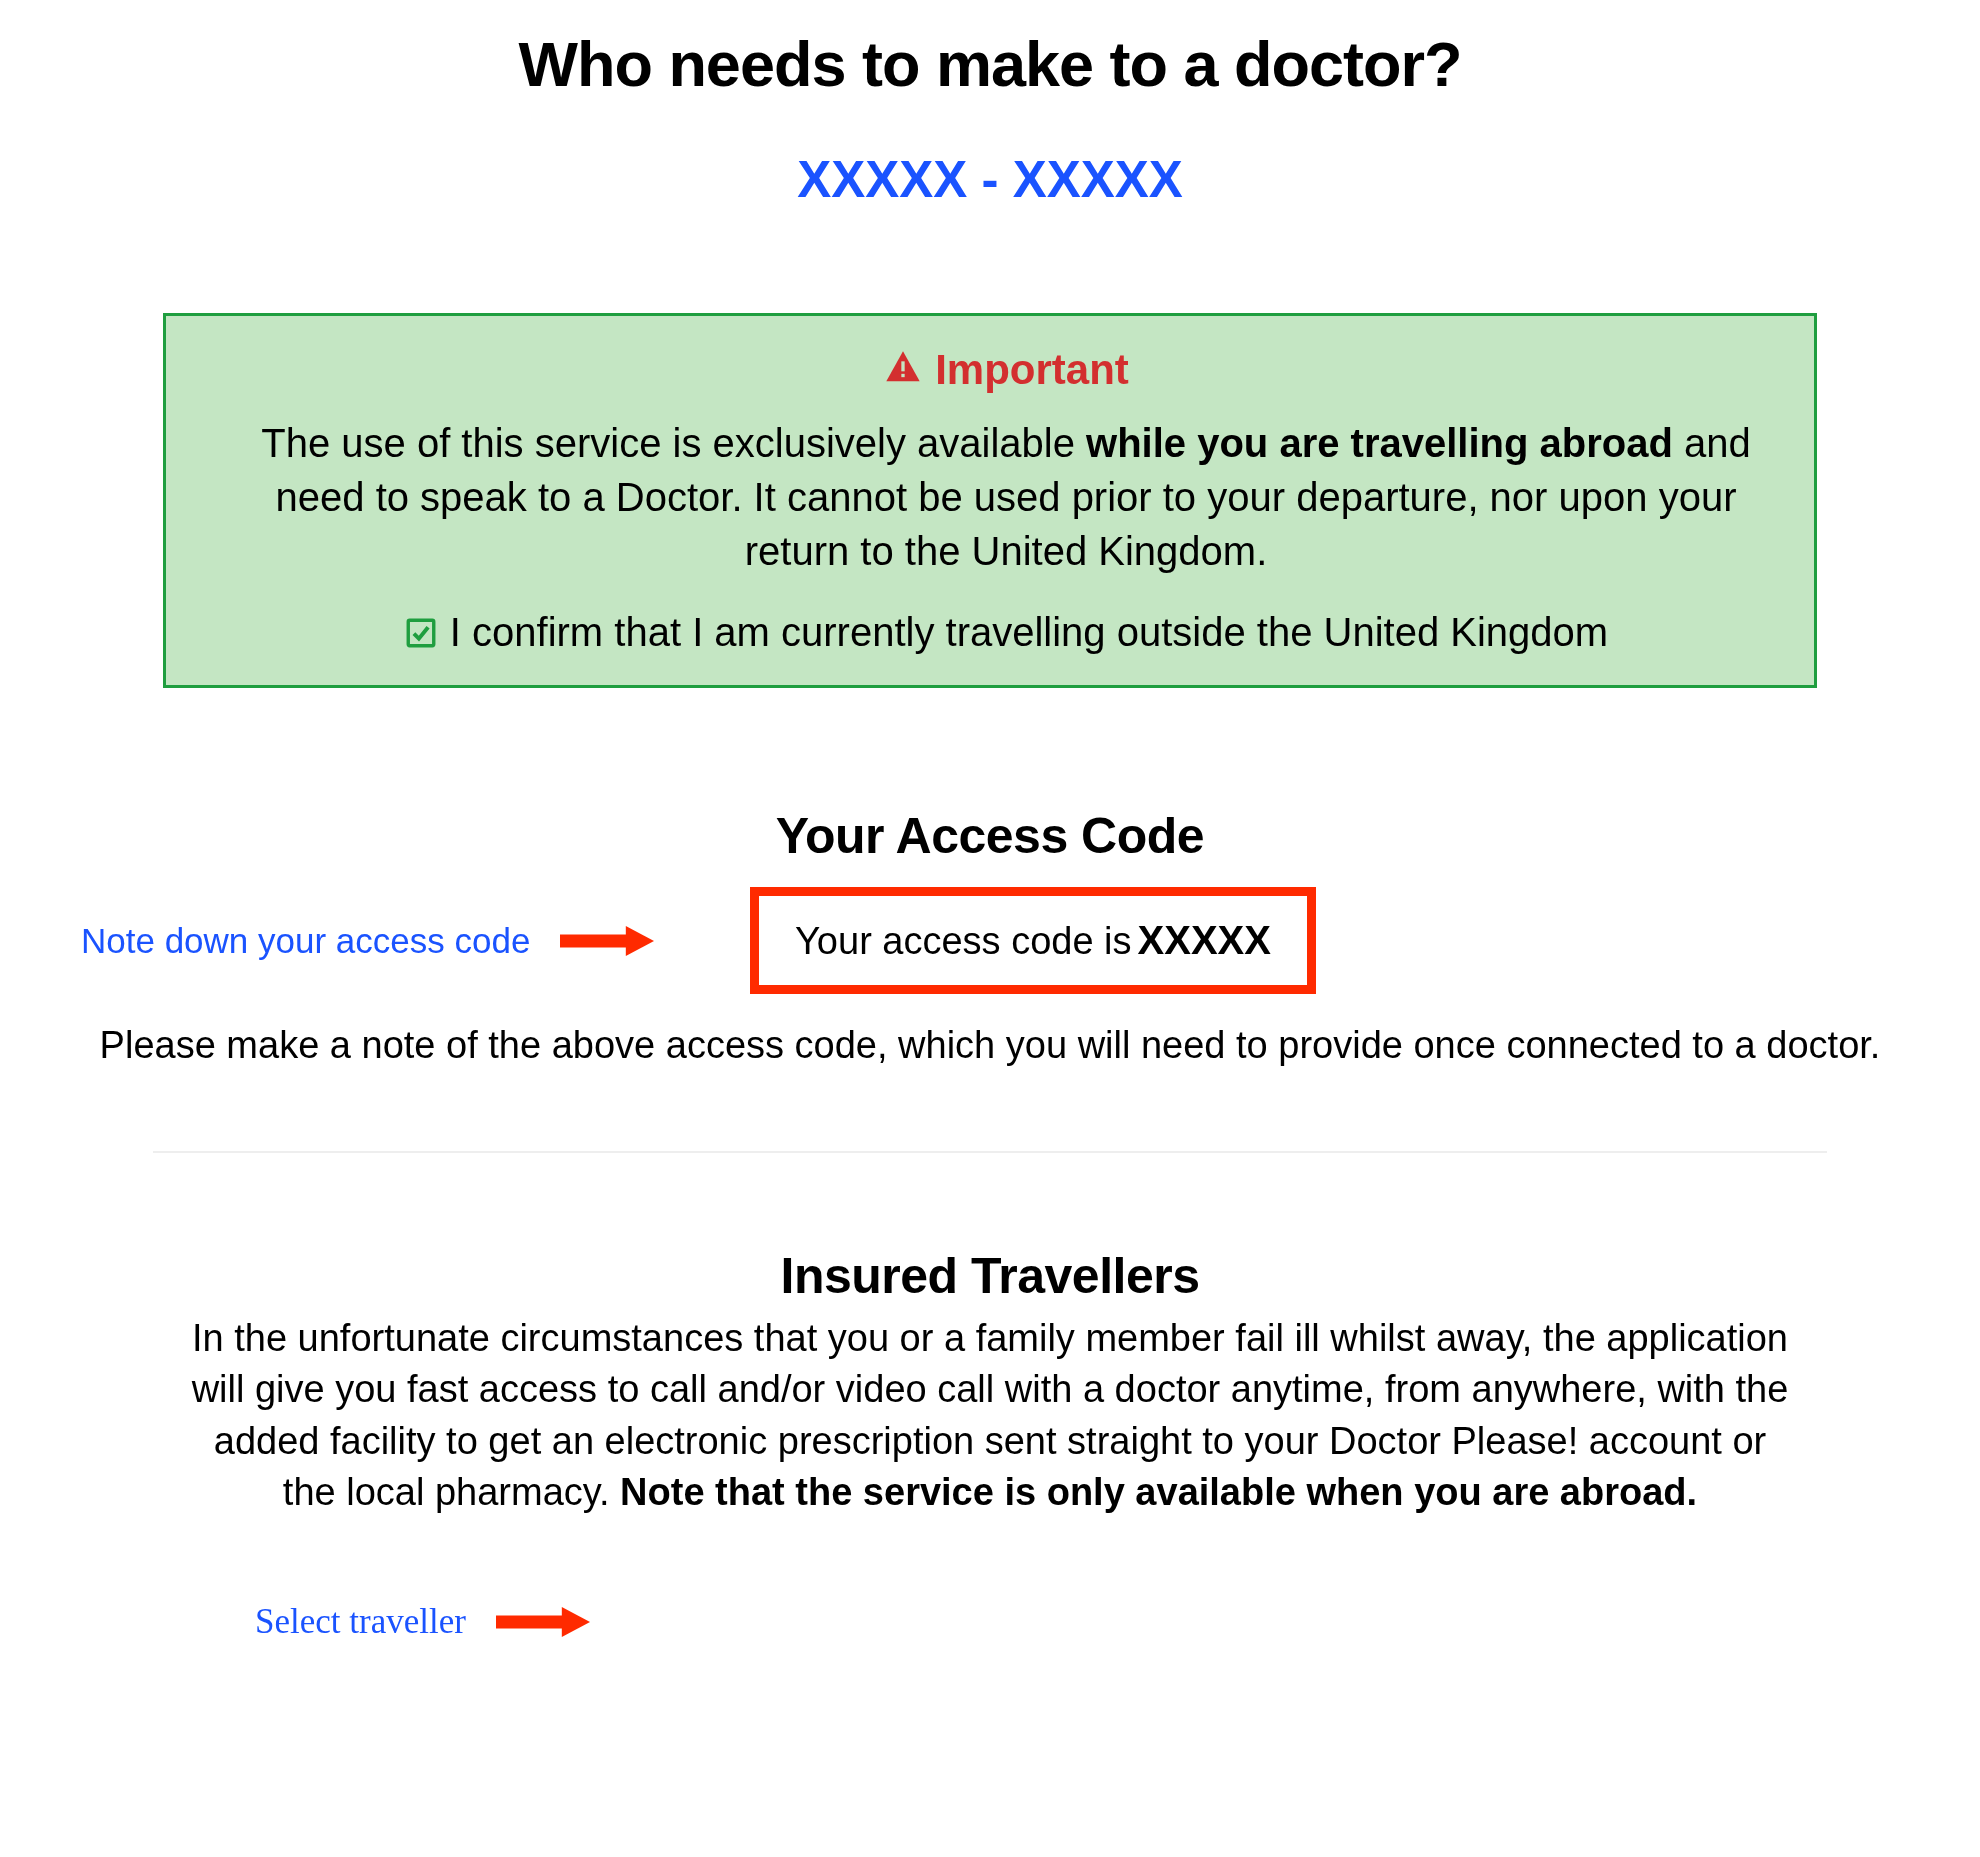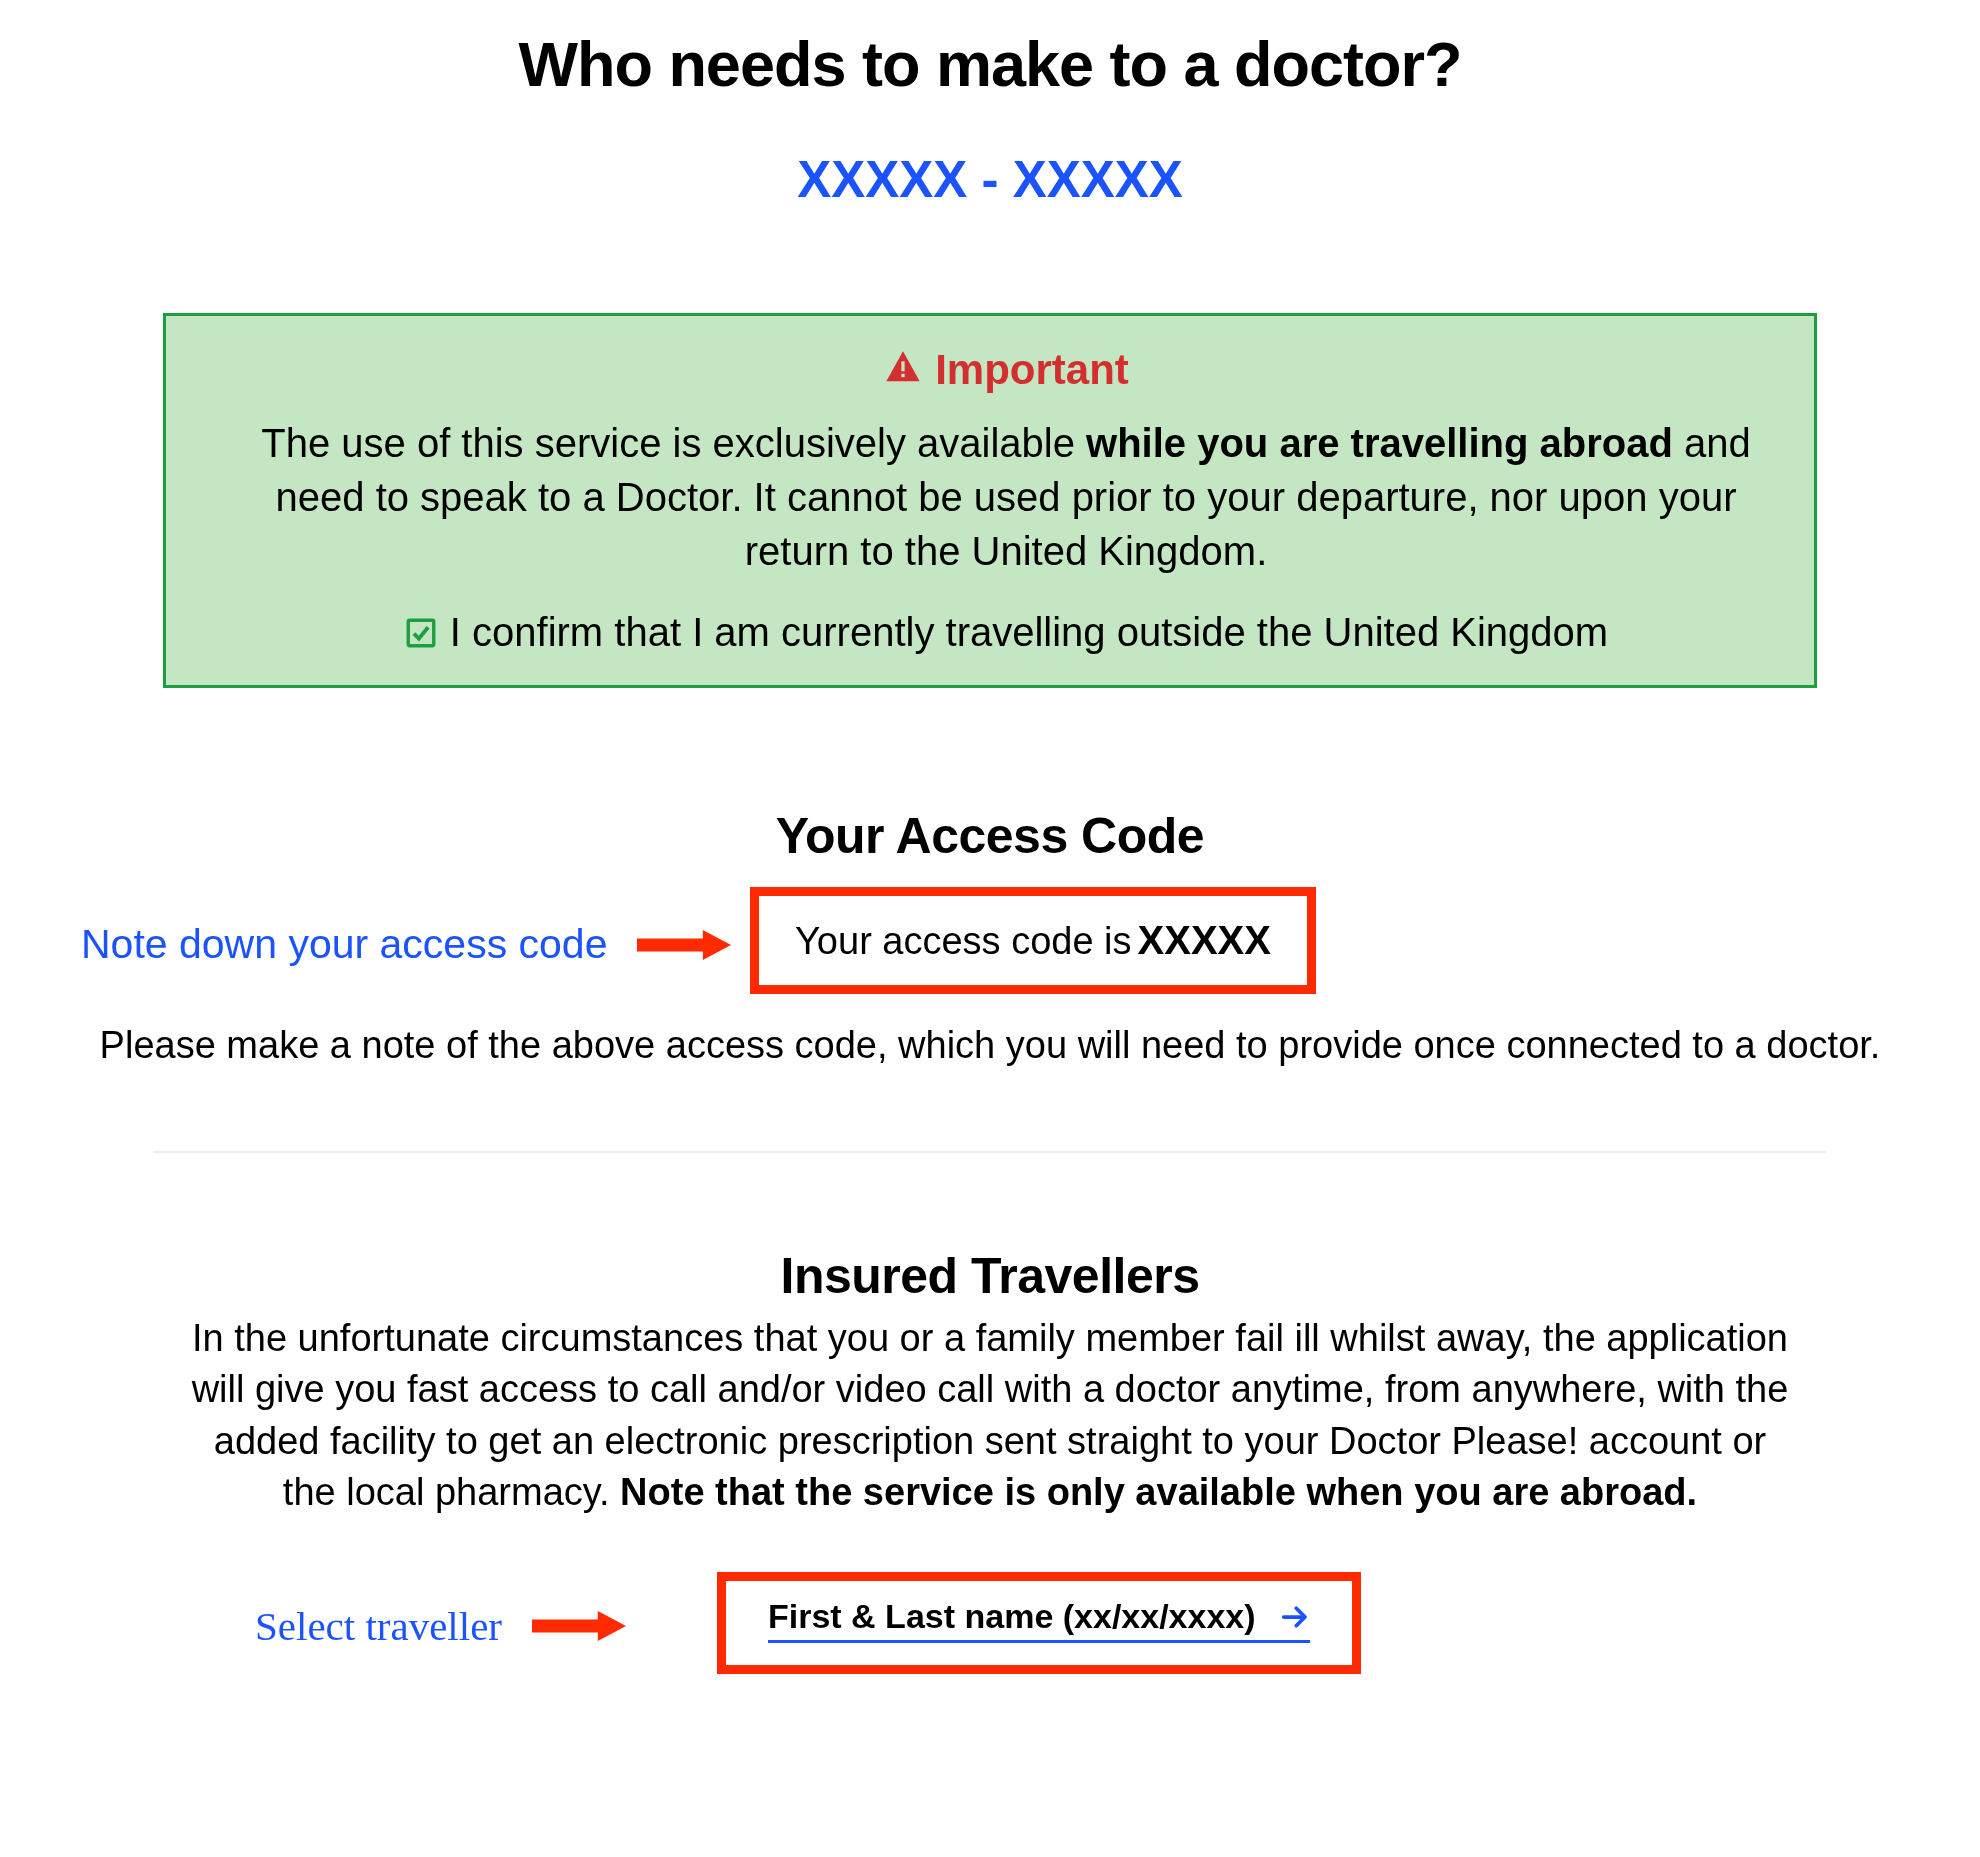--- a/index.html
+++ b/index.html
@@ -100,21 +100,21 @@
     .access-code-label {
       font-size: 38px;
     }
     .access-code-value {
       font-size: 40px;
       font-weight: 700;
     }
     .annotation {
       position: absolute;
       color: #1a53ff;
-      font-size: 41px;
+      font-size: 35px;
       display: flex;
       align-items: center;
     }
     .annotation-access {
       left: 22px;
       top: 34px;
     }
     .arrow {
       display: inline-block;
       margin-left: 30px;
@@ -247,25 +247,14 @@
 <div class="traveller-row">
   <div class="annotation annotation-traveller">
     <span>Select traveller</span>
     <span class="arrow">
       <svg viewBox="0 0 100 36">
           <line x1="0" y1="18" x2="72" y2="18" stroke="#ff2a00" stroke-width="14"></line>
           <polygon points="70,2 100,18 70,34" fill="#ff2a00"></polygon>
         </svg>
     </span>
   </div>
-  <div class="traveller-box">
-    <div class="traveller-link">
-      <span class="traveller-link-text">First &amp; Last name (xx/xx/xxxx)</span>
-      <span class="traveller-arrow-icon">
-        <svg viewBox="0 0 24 24" fill="none" stroke="#1a53ff" stroke-width="3" stroke-linecap="round" stroke-linejoin="round">
-            <line x1="3" y1="12" x2="19" y2="12"></line>
-            <polyline points="13,5 20,12 13,19"></polyline>
-          </svg>
-      </span>
-    </div>
-  </div>
 </div>
 
 
 </body></html>

